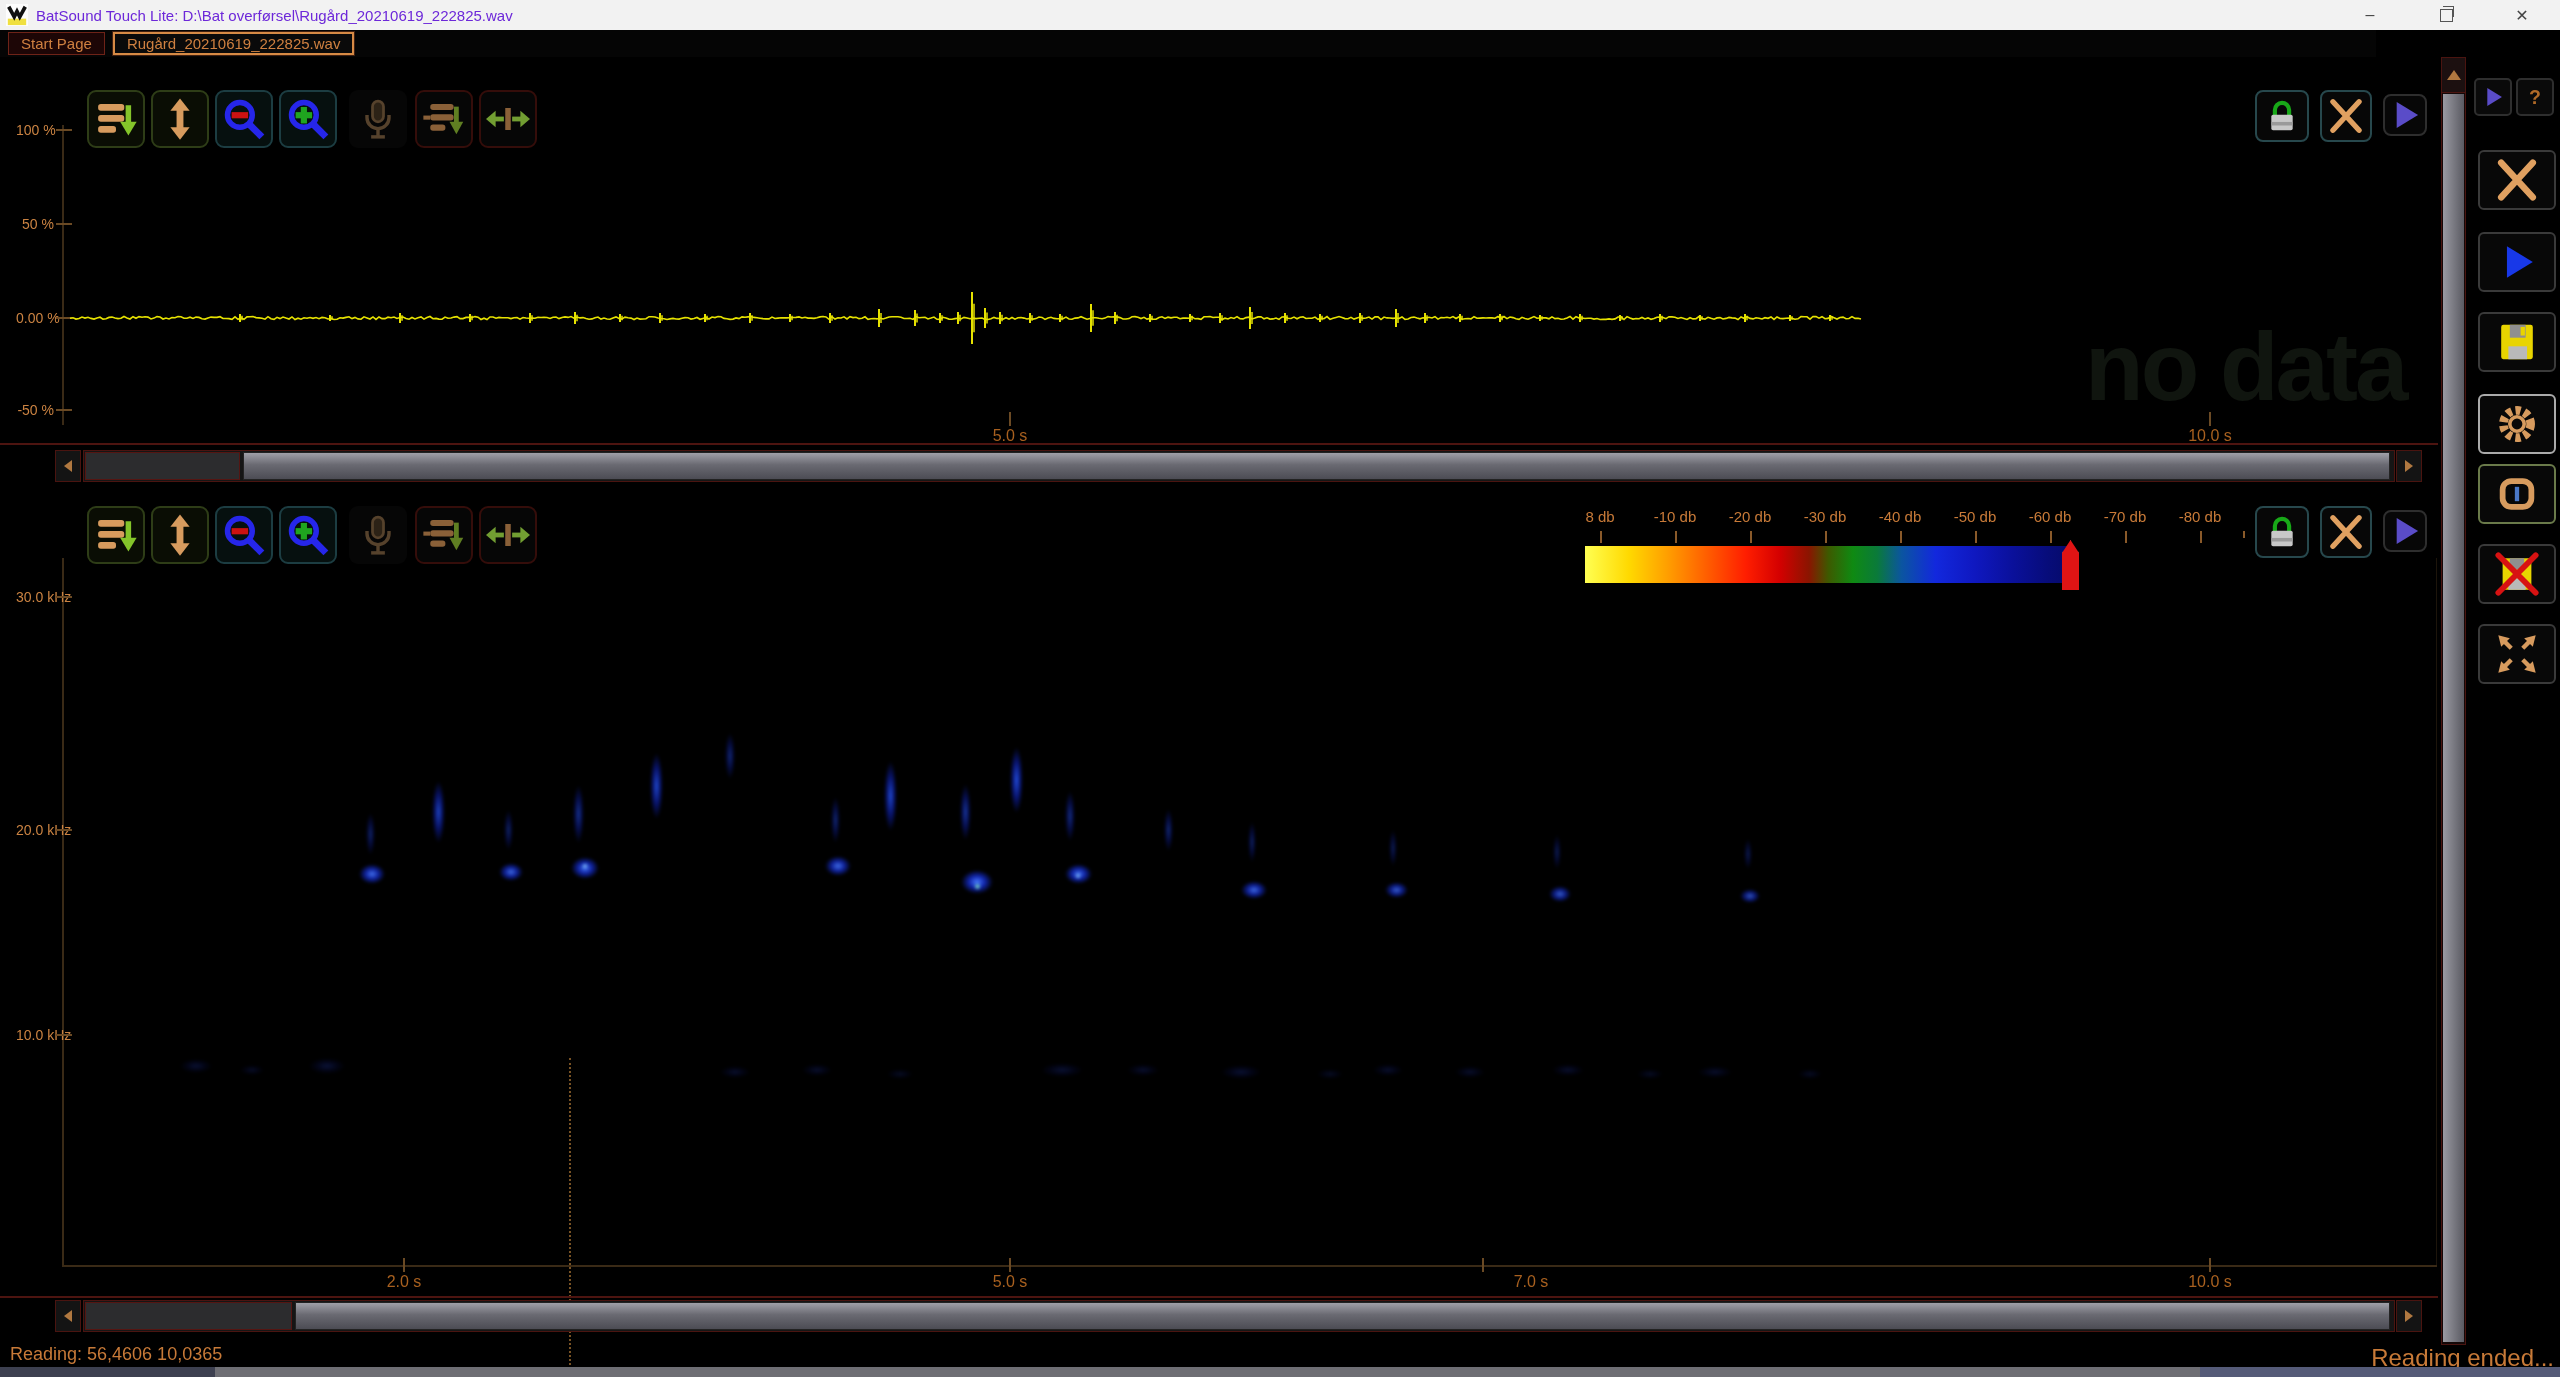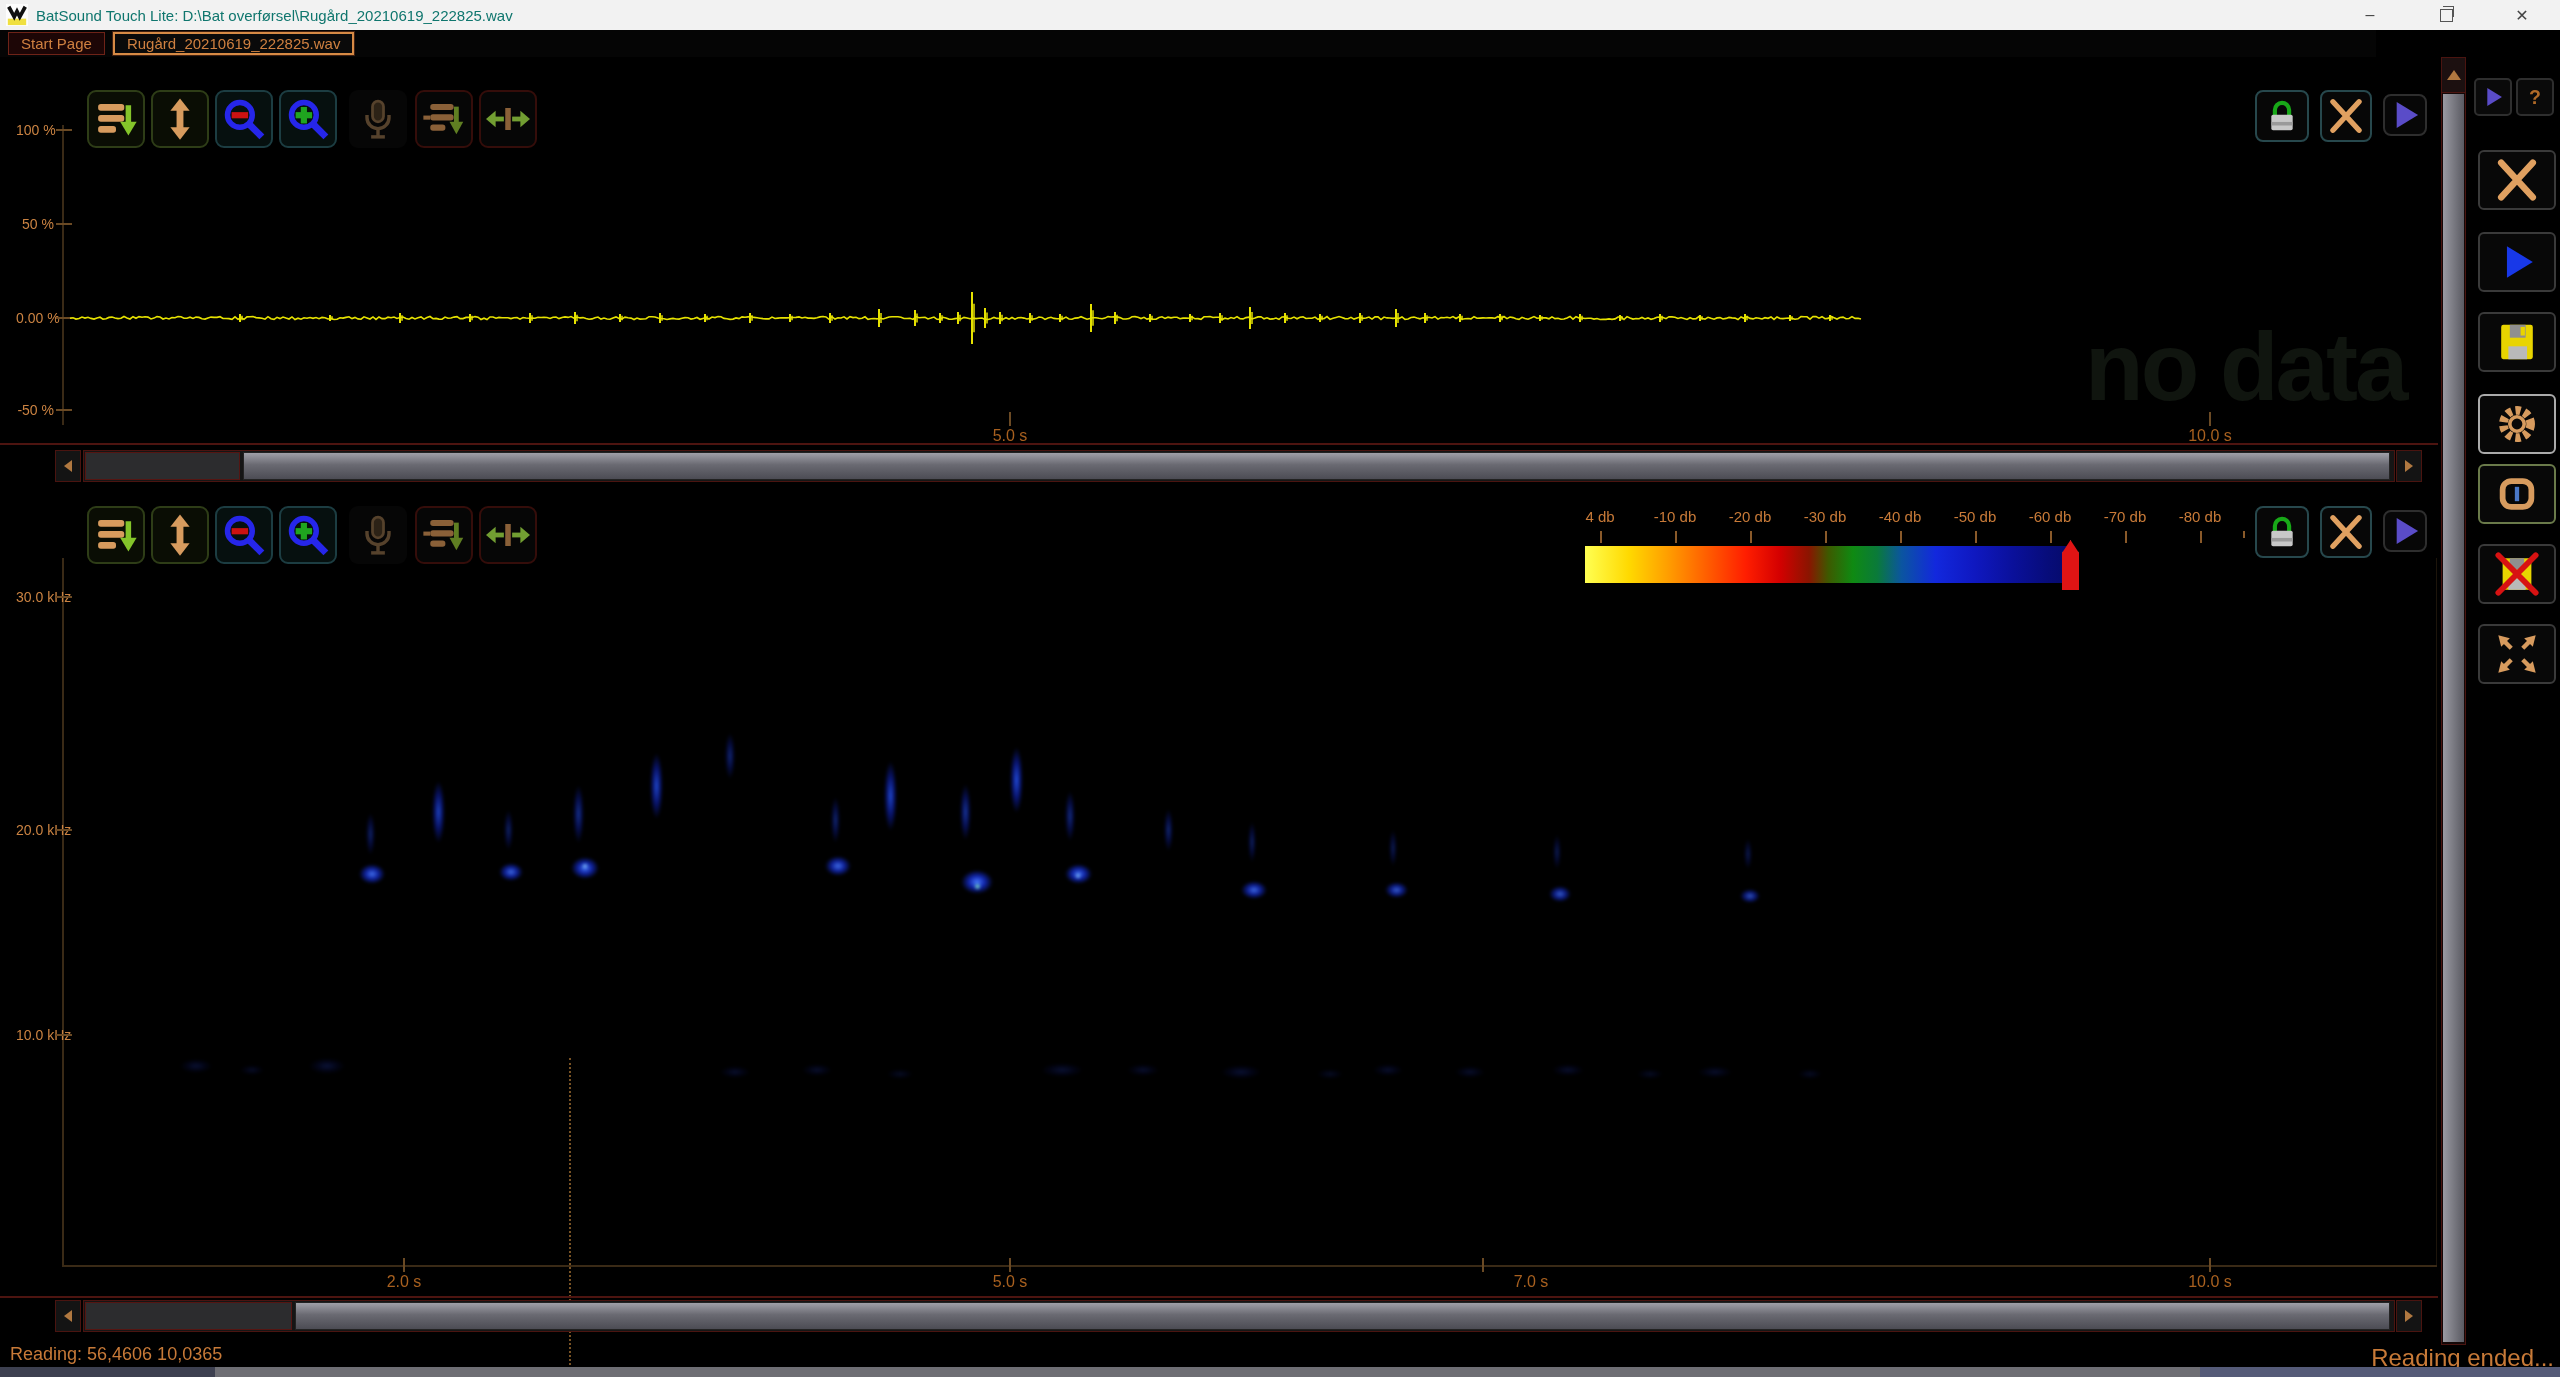--- a/index.html
+++ b/index.html
@@ -4,21 +4,21 @@
 <style>
   html,body{margin:0;padding:0;background:#000;}
   #stage{position:relative;width:2560px;height:1377px;background:#000;overflow:hidden;
          font-family:"Liberation Sans",sans-serif;}
   .abs{position:absolute;}
 
   
   #titlebar{position:absolute;left:0;top:0;width:2560px;height:30px;background:#f2f2f2;
             display:flex;align-items:center;}
   #app-logo{width:22px;height:22px;margin-left:6px;}
-  #title-text{margin-left:8px;font-size:15px;color:#0f766e;}
+  #title-text{margin-left:8px;font-size:15px;color:#6d28d9;}
   #win-controls{position:absolute;right:0;top:0;height:30px;display:flex;}
   .win-btn{width:76px;height:30px;display:flex;align-items:center;justify-content:center;
            color:#444;font-size:16px;}
   .restore-box{width:11px;height:11px;border:1.5px solid #555;position:relative;background:#f2f2f2;}
   .restore-box:before{content:"";position:absolute;left:2px;top:-4px;width:10px;height:10px;
            border:1.5px solid #555;border-bottom:none;border-left:none;}
 
   
   #tabbar{position:absolute;left:0;top:30px;width:2376px;height:27px;background:#050505;
           display:flex;align-items:center;}
@@ -443,21 +443,21 @@
             <rect x="14" y="8" width="4" height="16" fill="#8a6038"></rect>
             <line x1="6" y1="16" x2="13" y2="16" stroke="#729e32" stroke-width="3.5"></line>
             <polygon points="7,10 7,22 0,16" fill="#729e32"></polygon>
             <line x1="19" y1="16" x2="26" y2="16" stroke="#729e32" stroke-width="3.5"></line>
             <polygon points="25,10 25,22 32,16" fill="#729e32"></polygon>
           </svg>
         </div>
       </div>
 
     <div id="colorbar" style="position: absolute; left: 0px; top: -500px;">
-        <div class="cb-label" style="left: 1600px;">4 db</div>
+        <div class="cb-label" style="left: 1600px;">8 db</div>
         <div class="cb-tick" style="left: 1600px;"></div>
         <div class="cb-label" style="left: 1675px;">-10 db</div>
         <div class="cb-tick" style="left: 1675px;"></div>
         <div class="cb-label" style="left: 1750px;">-20 db</div>
         <div class="cb-tick" style="left: 1750px;"></div>
         <div class="cb-label" style="left: 1825px;">-30 db</div>
         <div class="cb-tick" style="left: 1825px;"></div>
         <div class="cb-label" style="left: 1900px;">-40 db</div>
         <div class="cb-tick" style="left: 1900px;"></div>
         <div class="cb-label" style="left: 1975px;">-50 db</div>

